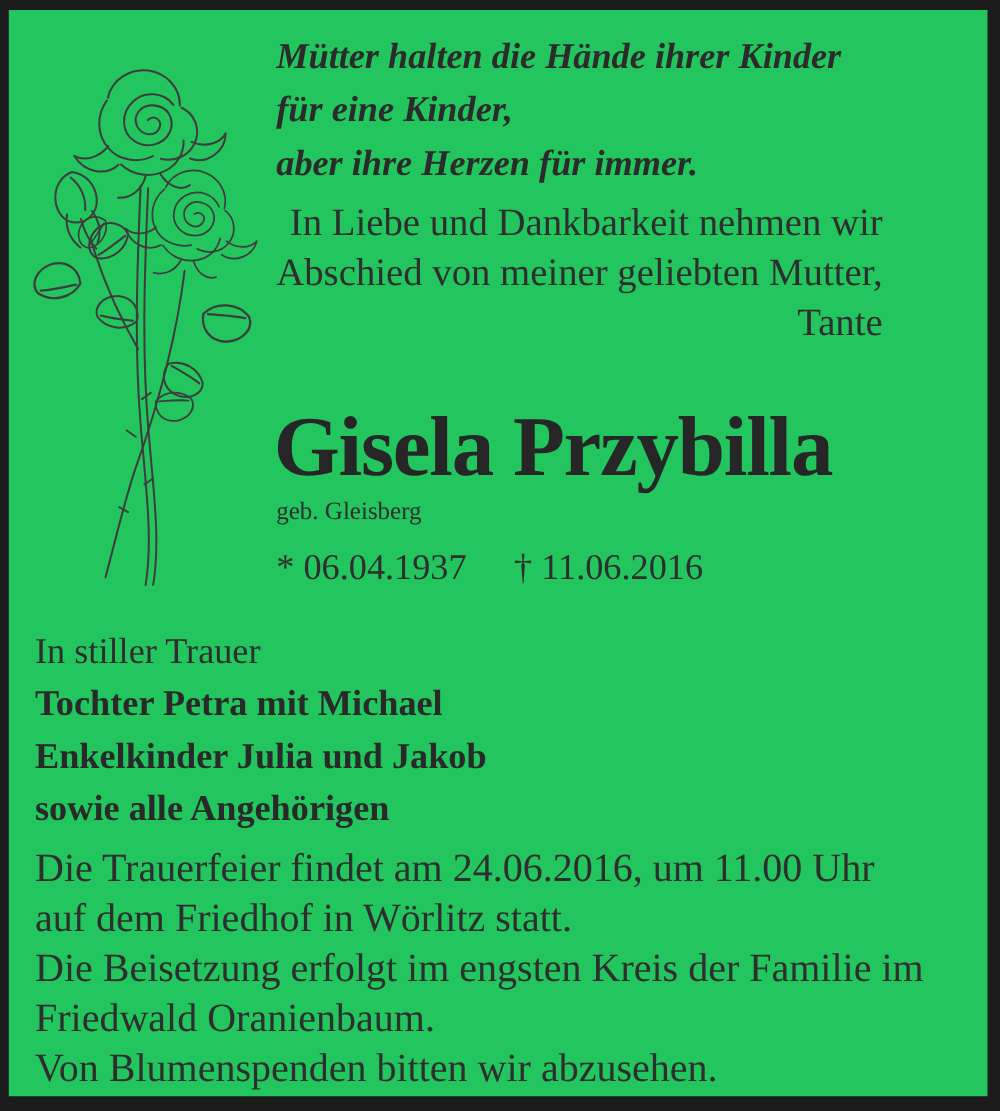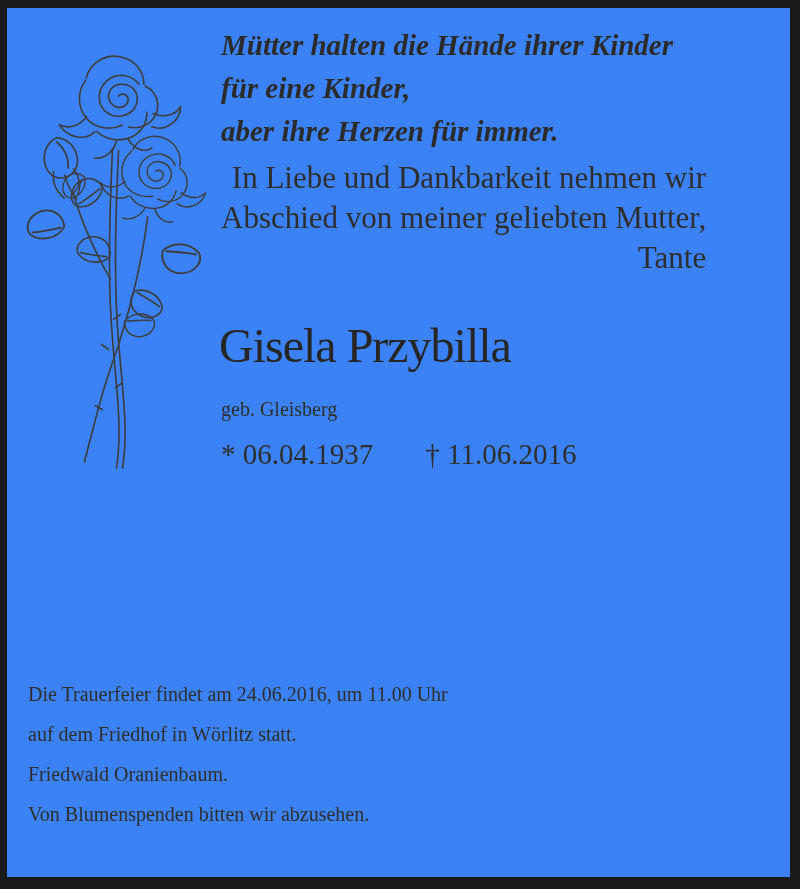--- a/index.html
+++ b/index.html
@@ -5,21 +5,21 @@
   html, body {
     margin: 0;
     padding: 0;
     background: #ffffff;
   }
   .page {
     position: relative;
     width: 800px;
     height: 889px;
     box-sizing: border-box;
-    background: #3b82f6;
+    background: #22c55e;
     border-style: solid;
     border-color: #1b1b1b;
     border-width: 8px 10px 12px 7px;
     font-family: "Liberation Serif", "DejaVu Serif", serif;
     color: #2e2e2e;
     overflow: hidden;
   }
   .abs { position: absolute; white-space: nowrap; }
 
   .roses {
@@ -44,51 +44,51 @@
     left: 214px;
     top: 150px;
     font-size: 31px;
     line-height: 40px;
     text-align: right;
   }
 
   .name {
     left: 212px;
     top: 310px;
-    font-size: 48px;
-    font-weight: normal;
+    font-size: 68px;
+    font-weight: bold;
     letter-spacing: -1px;
     color: #262626;
   }
 
   .maiden {
     left: 214px;
     top: 390px;
     font-size: 20px;
   }
 
   .dates {
     left: 214px;
     top: 430px;
     font-size: 29px;
   }
-  .dates .death { margin-left: 52px; }
+  .dates .death { margin-left: 38px; }
 
   .mourners {
     left: 21px;
     top: 492px;
     font-size: 29px;
     line-height: 42px;
   }
   .mourners .bold-line { font-weight: bold; color: #292929; }
 
   .details {
     left: 21px;
     top: 666px;
-    font-size: 20px;
+    font-size: 32px;
     line-height: 40px;
   }
 </style>
 </head>
 <body>
 
 <div class="page">
 
   <div class="abs roses">
     <svg viewBox="0 0 200 460" fill="none" stroke="#3d3d3d" stroke-width="1.6" stroke-linecap="round" stroke-linejoin="round">
@@ -150,21 +150,28 @@
   </div>
 
   <div class="abs name">Gisela Przybilla</div>
 
   <div class="abs maiden">geb. Gleisberg</div>
 
   <div class="abs dates">
     <span>* 06.04.1937</span><span class="death">† 11.06.2016</span>
   </div>
 
+  <div class="abs mourners">
+    <div>In stiller Trauer</div>
+    <div class="bold-line">Tochter Petra mit Michael</div>
+    <div class="bold-line">Enkelkinder Julia und Jakob</div>
+    <div class="bold-line">sowie alle Angehörigen</div>
+  </div>
 
   <div class="abs details">
     <div>Die Trauerfeier findet am 24.06.2016, um 11.00 Uhr</div>
     <div>auf dem Friedhof in Wörlitz statt.</div>
+    <div>Die Beisetzung erfolgt im engsten Kreis der Familie im</div>
     <div>Friedwald Oranienbaum.</div>
     <div>Von Blumenspenden bitten wir abzusehen.</div>
   </div>
 
 </div>
 
 </body></html>

